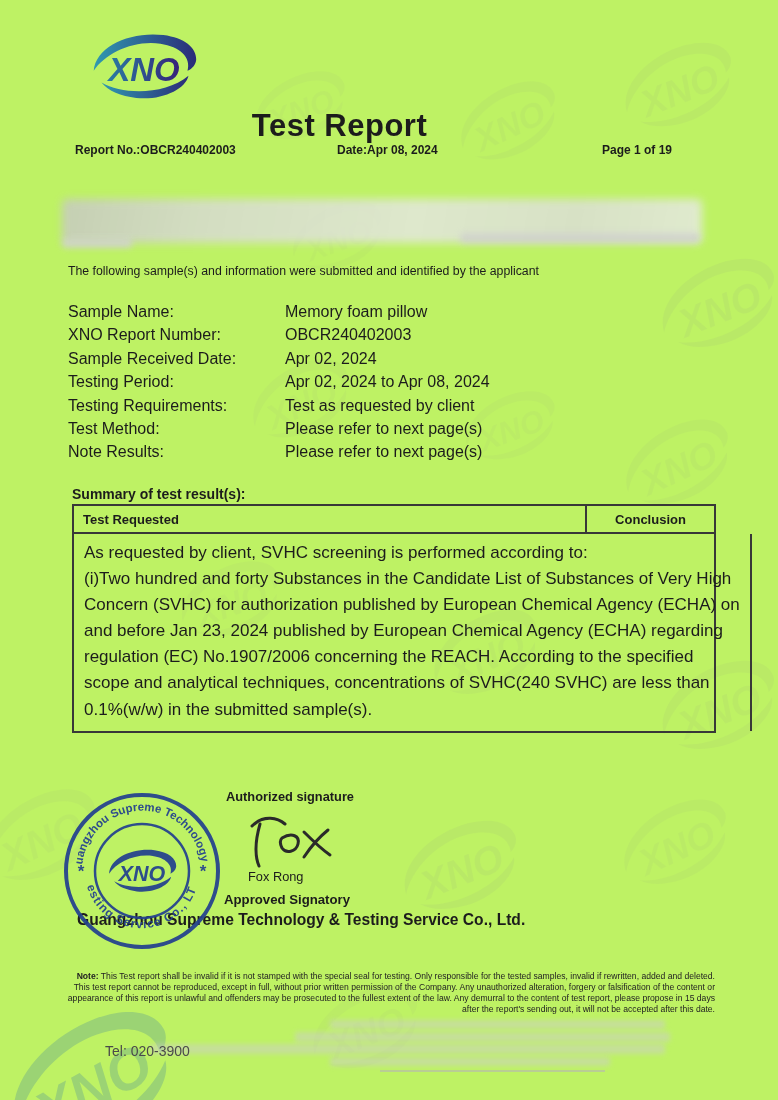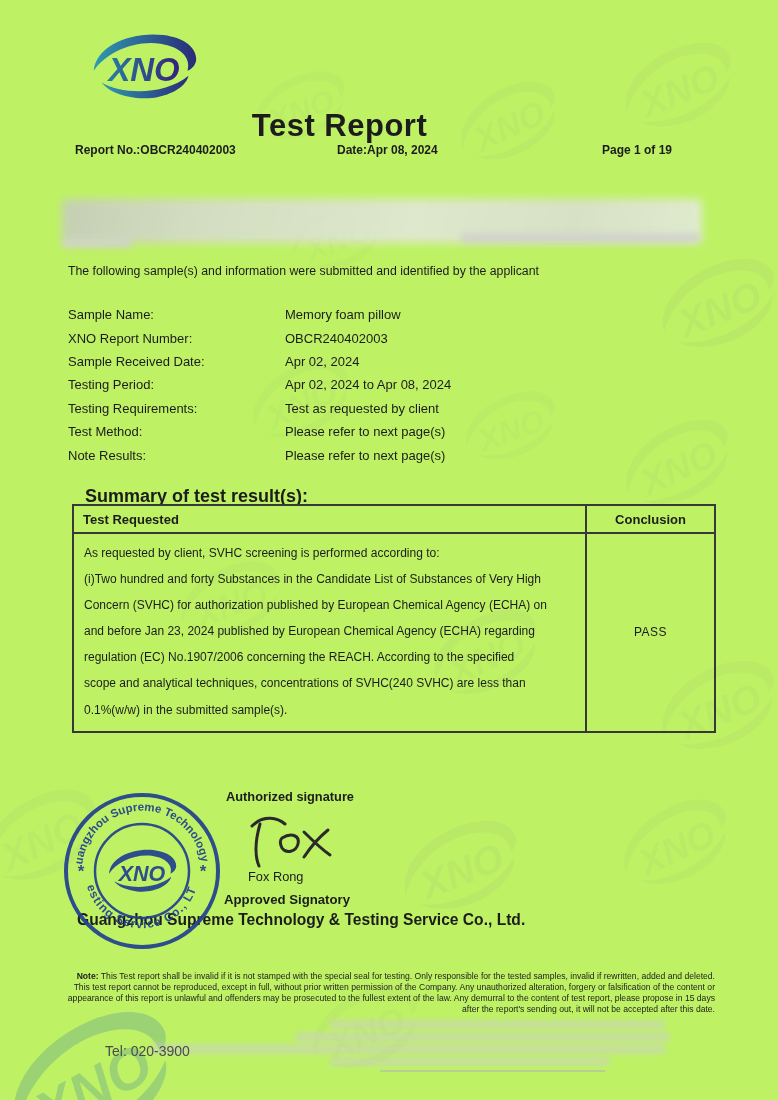--- a/index.html
+++ b/index.html
@@ -18,32 +18,32 @@
   
   .blurband{left:62px;top:199px;width:640px;height:44px;border-radius:5px;filter:blur(4px);opacity:.8;
     background:linear-gradient(100deg,#c7c7c7 0%,#d9d9d9 22%,#e6e6e6 55%,#dedede 80%,#e9e9e9 100%);}
   .blurstreak{left:460px;top:233px;width:240px;height:10px;background:#cfcfcf;filter:blur(3px);opacity:.8;border-radius:3px;}
   .blurblob{left:62px;top:238px;width:70px;height:10px;background:#d2d2d2;filter:blur(3px);opacity:.8;border-radius:3px;}
 
   .intro{left:68px;top:264px;font-size:12.3px;}
 
   
   .fields{left:68px;top:303px;width:560px;}
-  .frow{display:flex;height:23.4px;align-items:center;font-size:13px;}
+  .frow{display:flex;height:23.4px;font-size:16px;}
   .flabel{width:217px;flex:0 0 217px;}
   .fvalue{flex:1;}
 
   
-  .sumhead{left:85px;top:486px;font-size:18px;font-weight:bold;}
+  .sumhead{left:72px;top:486px;font-size:14px;font-weight:bold;}
   .stable{left:72px;top:504px;width:644px;border:2px solid #383838;box-sizing:border-box;}
   .throw{display:flex;border-bottom:2px solid #383838;height:26px;align-items:center;}
   .th1{flex:1;padding-left:9px;font-weight:bold;font-size:13px;}
   .th2{flex:0 0 127px;text-align:center;font-weight:bold;font-size:13px;border-left:2px solid #383838;align-self:stretch;display:flex;align-items:center;justify-content:center;}
   .tbrow{display:flex;}
-  .td1{flex:1;padding:6px 10px 8px 10px;font-size:12px;}
+  .td1{flex:1;padding:6px 10px 8px 10px;font-size:17px;}
   .tr-line{line-height:26.1px;white-space:nowrap;}
   .td2{flex:0 0 127px;border-left:2px solid #383838;display:flex;align-items:center;justify-content:center;
        font-weight:normal;font-size:12px;letter-spacing:.5px;}
 
   
   .authlbl{left:226px;top:789px;font-size:12.8px;font-weight:bold;}
   .sig{left:246px;top:810px;width:92px;height:60px;}
   .signame{left:248px;top:869px;font-size:12.8px;}
   .applbl{left:224px;top:892px;font-size:13.2px;font-weight:bold;}
   .company{left:77px;top:911px;font-size:15.6px;font-weight:bold;white-space:nowrap;}

